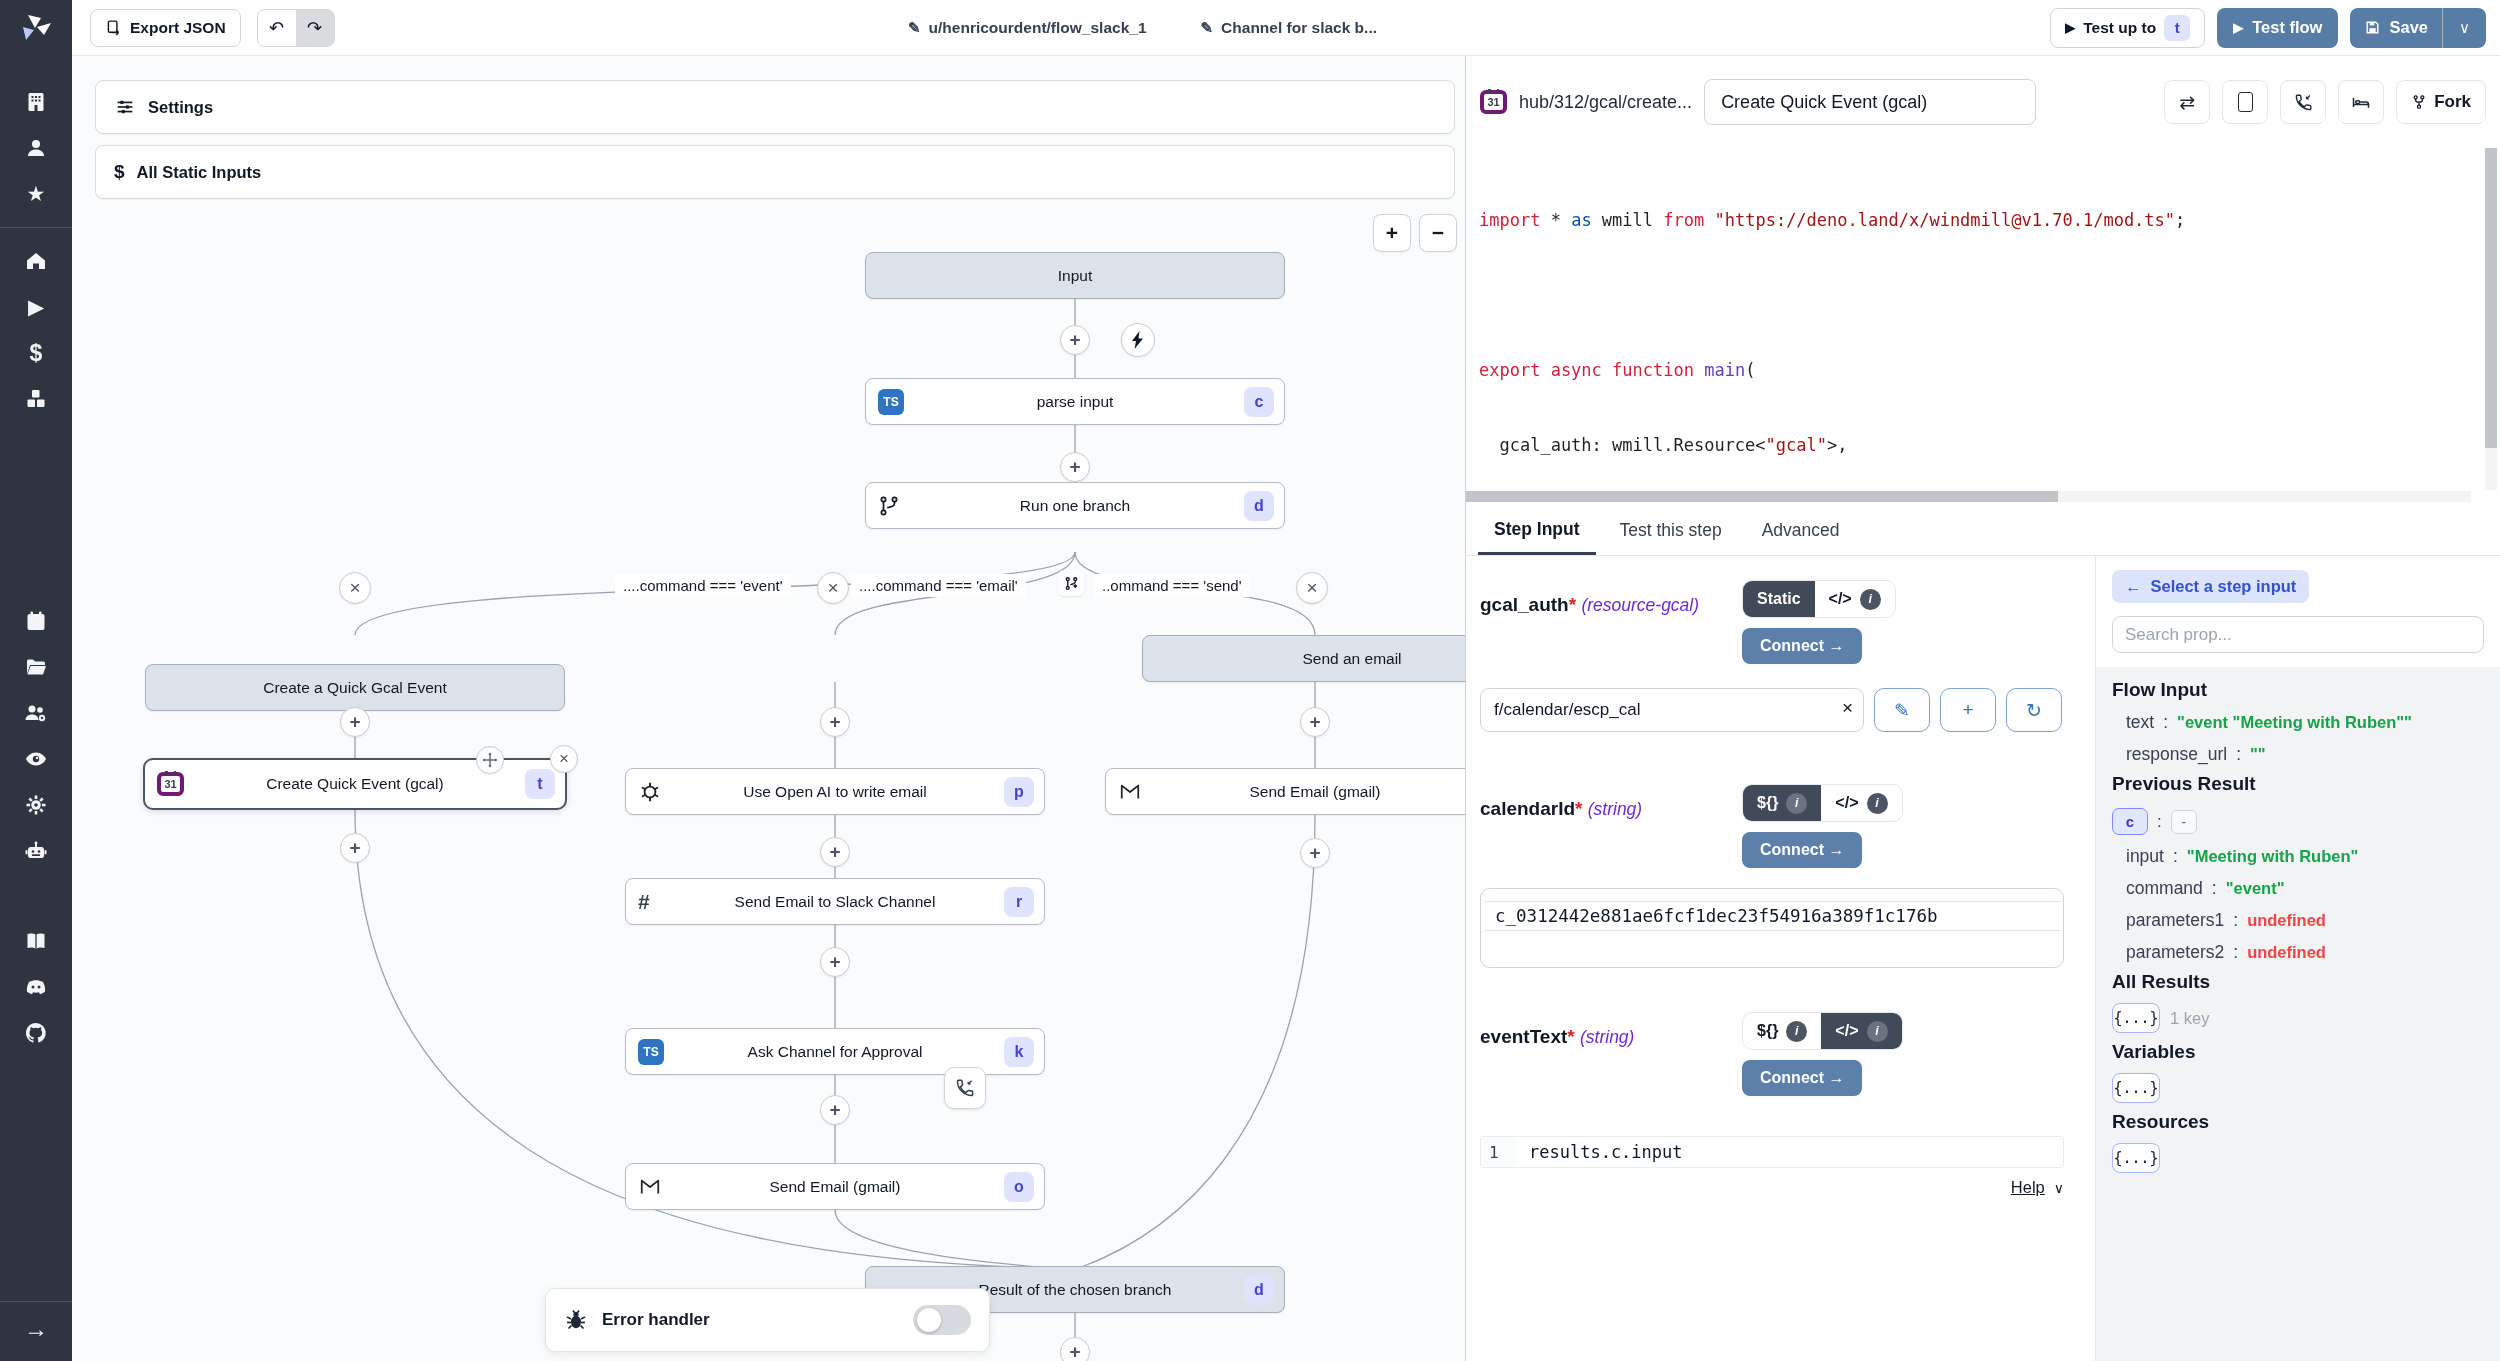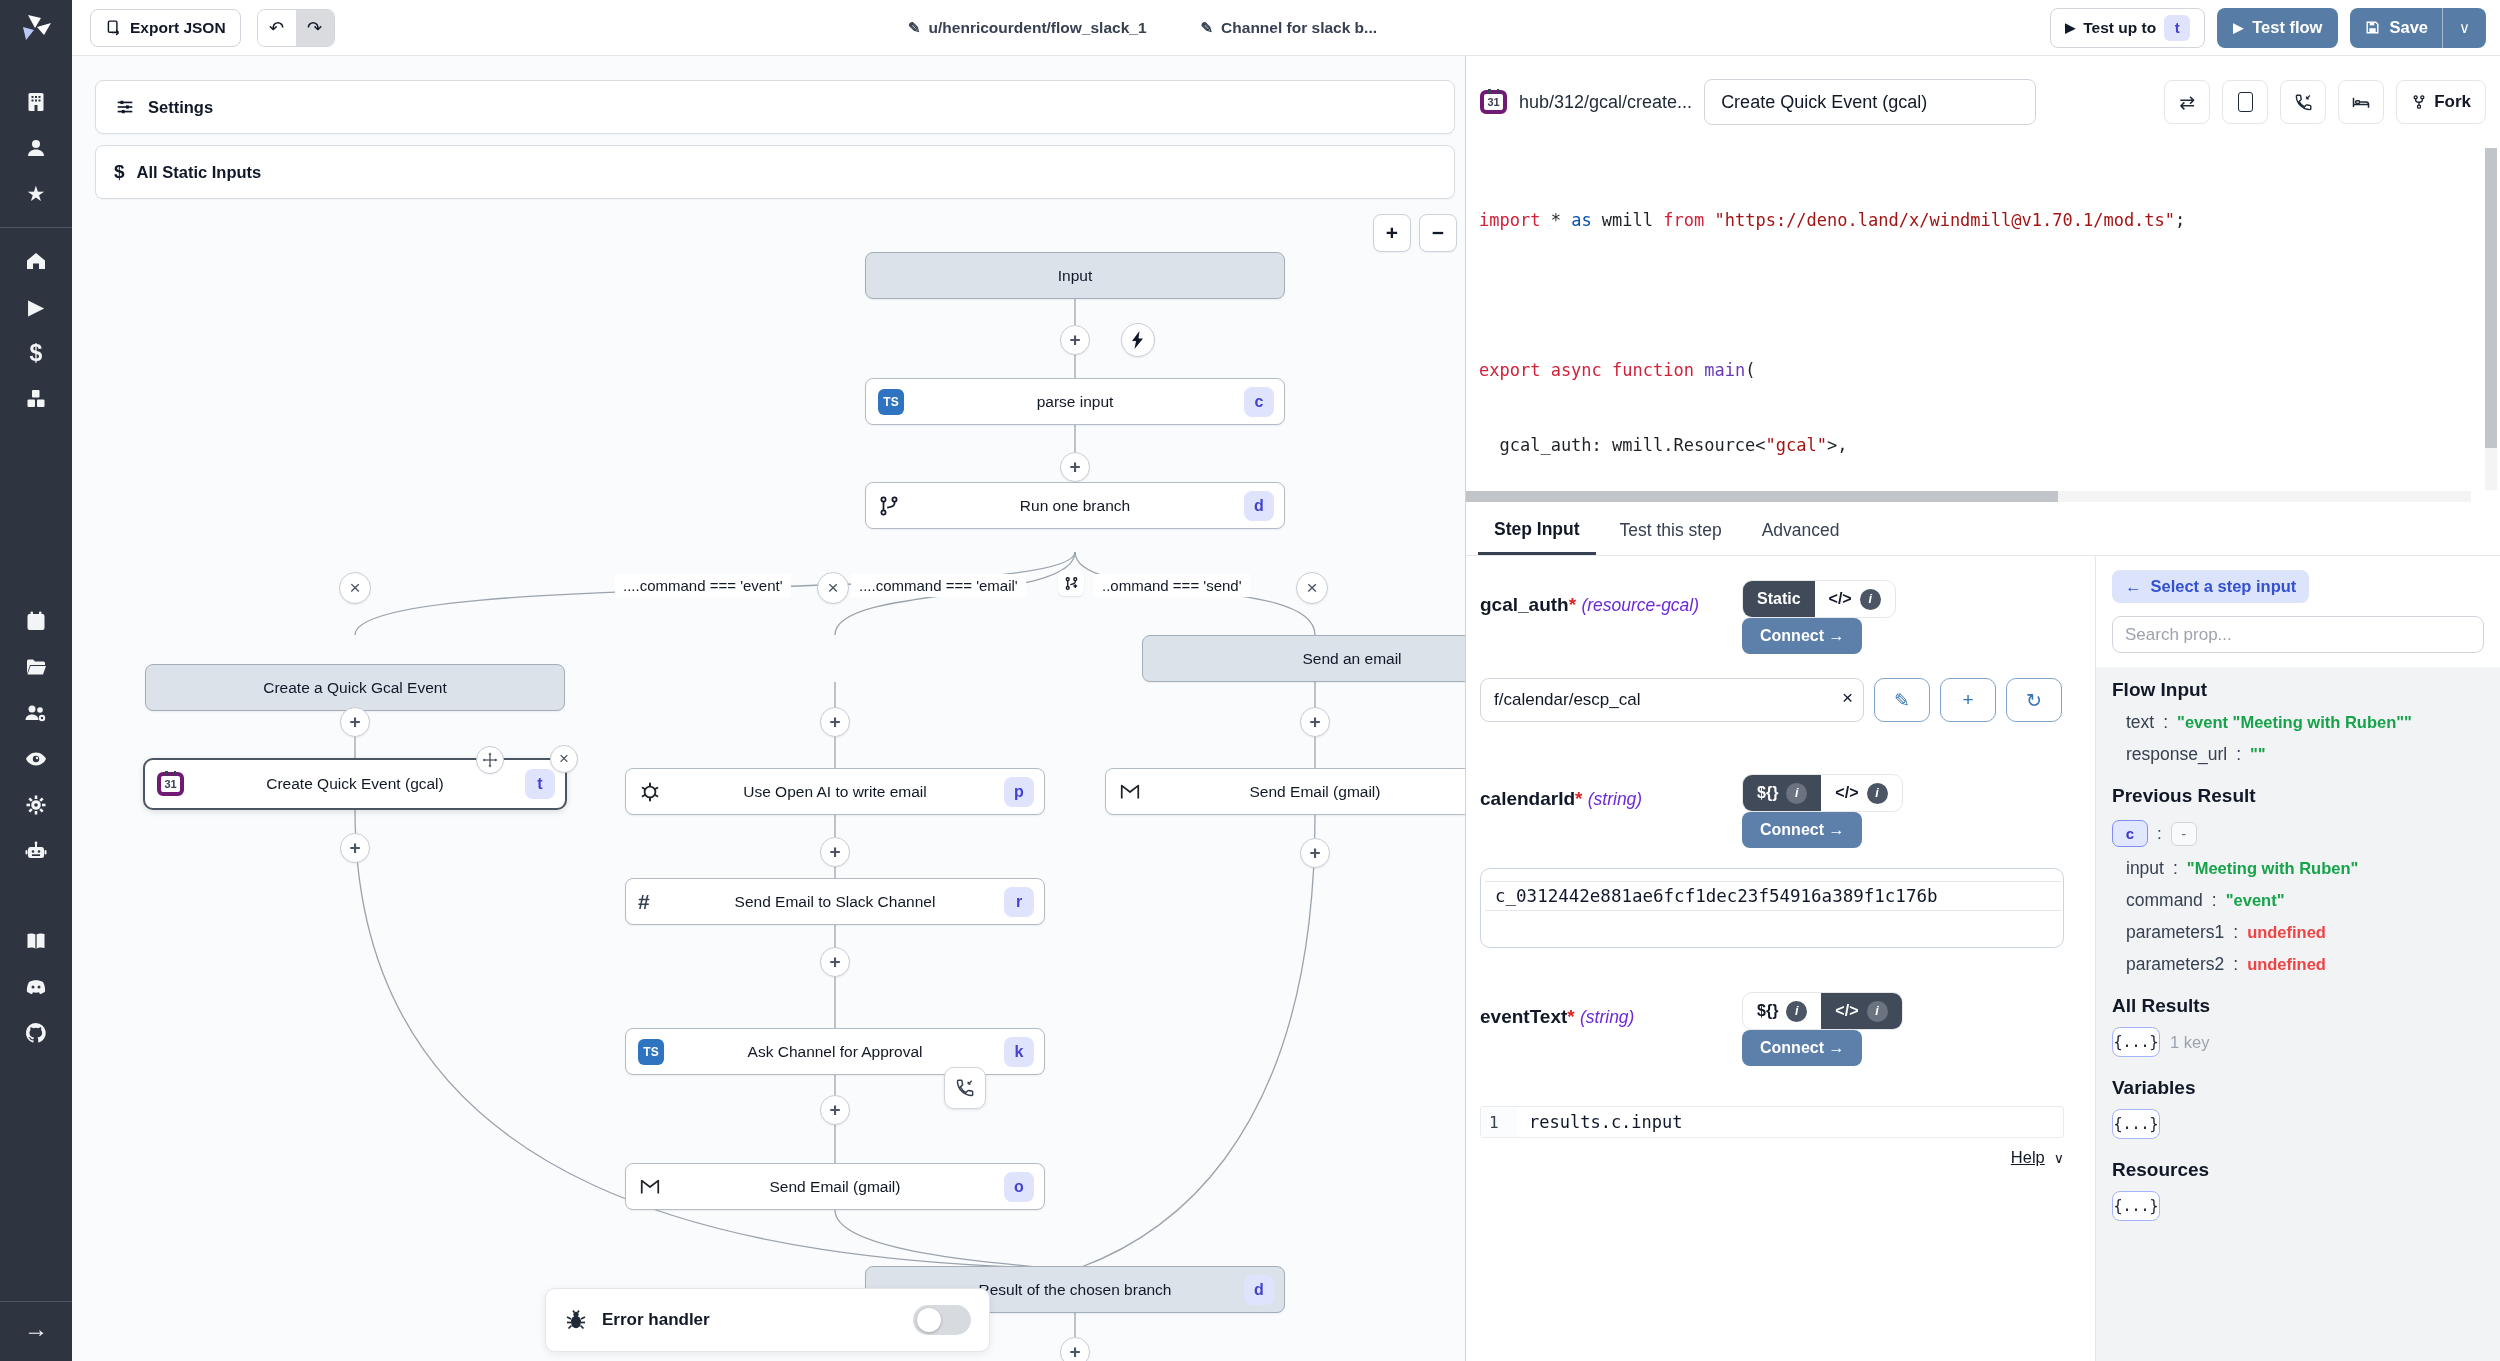--- a/index.html
+++ b/index.html
@@ -115,21 +115,21 @@
   .tabsrow { height:50px; border-bottom:1px solid #e5e7eb; display:flex; align-items:stretch; padding:0 12px; gap:8px;text-align:center; }
   .tab { display:flex; align-items:center; padding:0 16px; font-size:17.5px; color:#374151; cursor:pointer; }
   .tab.active { font-weight:700; color:#111827; border-bottom:3.5px solid #374151; }
 
   .lower { flex:1; display:flex; min-height:0; }
   .form { width:630px; padding:10px 20px 0 14px; }
   .frow { display:flex; }
   .flab { width:262px; font-size:19px; font-weight:700; color:#111827; padding-top:12px; line-height:26px; }
   .flab .req { color:#dc2626; }
   .flab .ftype { color:#6d28d9; font-weight:500; font-style:italic; font-size:17.5px; }
-  .fctl { display:flex; flex-direction:column; align-items:flex-start; }
+  .fctl { display:flex; flex-direction:column; gap:10px; align-items:flex-start; }
   .segctl { display:inline-flex; border:1px solid #e5e7eb; border-radius:10px; background:#fff; overflow:hidden; }
   .segp { display:flex; align-items:center; gap:8px; height:36px; padding:0 14px; font-size:16px; font-weight:700;
     color:#111827; cursor:pointer; }
   .segp.on { background:#404a59; color:#fff; }
   .info-c { width:21px; height:21px; border-radius:50%; background:#4b5563; color:#fff; font-size:12.5px;
     font-weight:700; display:inline-flex; align-items:center; justify-content:center; font-style:italic; }
   .segp.on .info-c { background:#6b7280; }
   .connect { background:#5d80ab; color:#fff; border:none; border-radius:8px; height:36px; padding:0 18px;
     font-size:16px; font-weight:700; cursor:pointer; }
   .res-row { display:flex; gap:10px; margin-top:24px; align-items:center; }
@@ -152,21 +152,21 @@
   .helprow .h { font-size:16.5px; color:#111827; text-decoration:underline; cursor:pointer; }
 
   .props { width:405px; border-left:1px solid #e5e7eb; background:#fff; display:flex; flex-direction:column; }
   .pill { margin:14px 16px 0; align-self:flex-start; display:inline-flex; align-items:center; gap:9px;
     background:#dce4fc; color:#3451d1; font-size:16.5px; font-weight:700; border-radius:8px;
     padding:7px 13px; cursor:pointer; }
   .searchbox { margin:13px 16px 0; height:37px; border:1px solid #d1d5db; border-radius:9px;
     padding:0 12px; font-size:17px; color:#111827; background:#fff; width:372px; font-family:"Liberation Sans",sans-serif; }
   .searchbox::placeholder { color:#9ca3af; }
   .graysec { margin-top:14px; background:#f1f3f5; flex:1; padding:10px 16px 20px; overflow:hidden; }
-  .ptitle { font-size:19px; font-weight:800; color:#111827; margin-top:20px; }
+  .ptitle { font-size:19px; font-weight:800; color:#111827; margin-top:8px; }
   .prow { margin:11px 0 0 14px; font-size:17.5px; color:#374151; display:flex; gap:9px; align-items:baseline; cursor:pointer; }
   .pv-str { color:#16a34a; font-weight:700; font-size:16.5px; }
   .pv-und { color:#ef4444; font-weight:700; font-size:16.5px; }
   .cbadge-row { display:flex; align-items:center; gap:9px; margin-top:13px; }
   .cbadge { min-width:36px; height:27px; border:1.5px solid #818cf8; background:#e0e7ff; color:#4338ca;
     font-weight:700; font-size:15px; border-radius:7px; display:inline-flex; align-items:center; justify-content:center; cursor:pointer; }
   .mbtn { min-width:26px; height:24px; border:1px solid #d1d5db; background:#f9fafb; color:#6b7280;
     border-radius:6px; display:inline-flex; align-items:center; justify-content:center; font-size:15px; cursor:pointer; }
   .curly { min-width:48px; height:30px; border:1.5px solid #a5b4fc; background:#fff; border-radius:8px;
     font-family:"DejaVu Sans Mono",monospace; font-size:15px; color:#111827; display:inline-flex;

